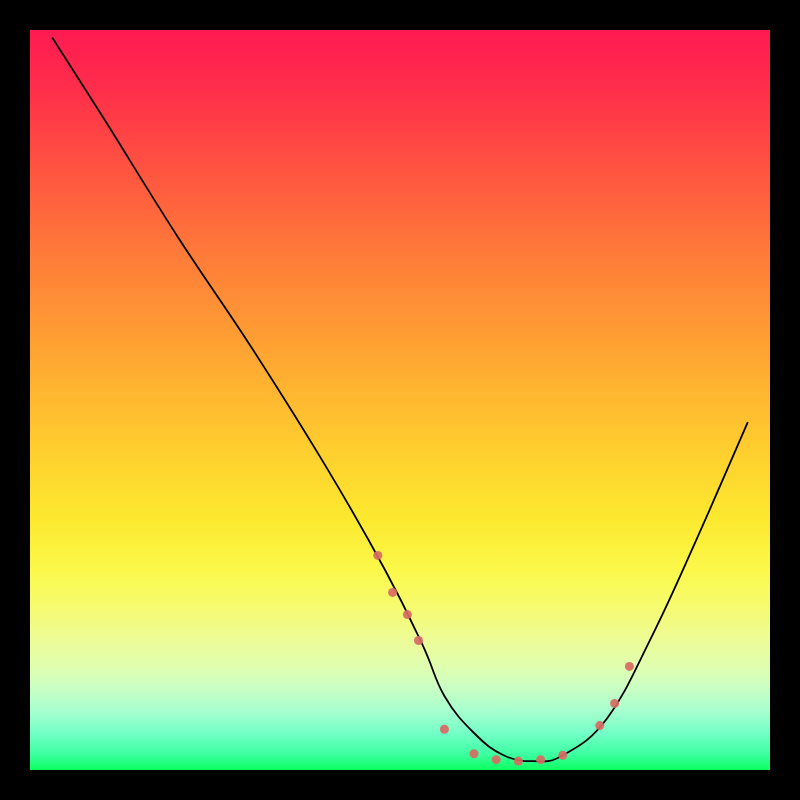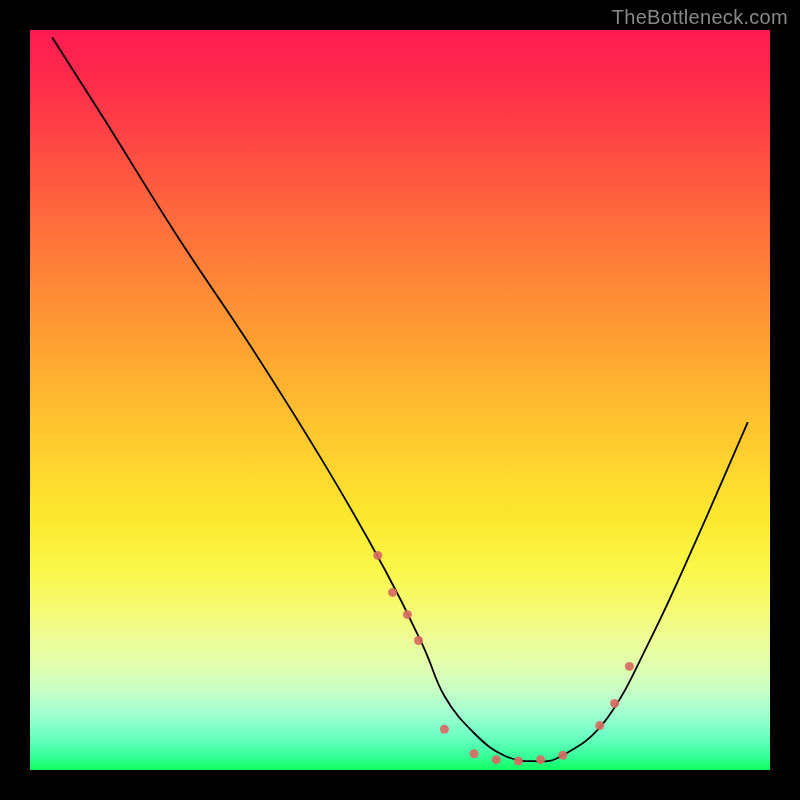--- a/index.html
+++ b/index.html
@@ -71,21 +71,20 @@
   .marker {
     fill: #d86a63;
     fill-opacity: 0.92;
   }
 </style>
 </head>
 <body>
 
 <div class="container">
 
-  <div class="watermark">TheBottleneck.com</div>
 
   <div class="plot-area">
     <div class="gradient-bg"></div>
 
     <svg class="curve-svg" viewBox="0 0 740 740">
       <path class="curve-path" id="curve-path" d="M 22.20 7.40 C 32.56 23.68, 48.84 48.84, 74.00 88.80 C 99.16 128.76, 118.40 161.32, 148.00 207.20 C 177.60 253.08, 192.40 272.32, 222.00 318.20 C 251.60 364.08, 269.36 392.20, 296.00 436.60 C 322.64 481.00, 335.96 504.68, 355.20 540.20 C 374.44 575.72, 380.36 589.04, 392.20 614.20 C 404.04 639.36, 404.04 648.24, 414.40 666.00 C 424.76 683.76, 432.16 691.16, 444.00 703.00 C 455.84 714.84, 461.76 719.58, 473.60 725.20 C 485.44 730.82, 491.36 731.12, 503.20 731.12 C 515.04 731.12, 518.00 733.78, 532.80 725.20 C 547.60 716.62, 559.44 711.88, 577.20 688.20 C 594.96 664.52, 603.84 642.32, 621.60 606.80 C 639.36 571.28, 646.76 553.52, 666.00 510.60 C 685.24 467.68, 707.44 415.88, 717.80 392.20"></path>
       <g id="markers">
           <circle cx="347.80" cy="525.40" r="4.5" class="marker"></circle>
           <circle cx="362.60" cy="562.40" r="4.5" class="marker"></circle>
           <circle cx="377.40" cy="584.60" r="4.5" class="marker"></circle>

